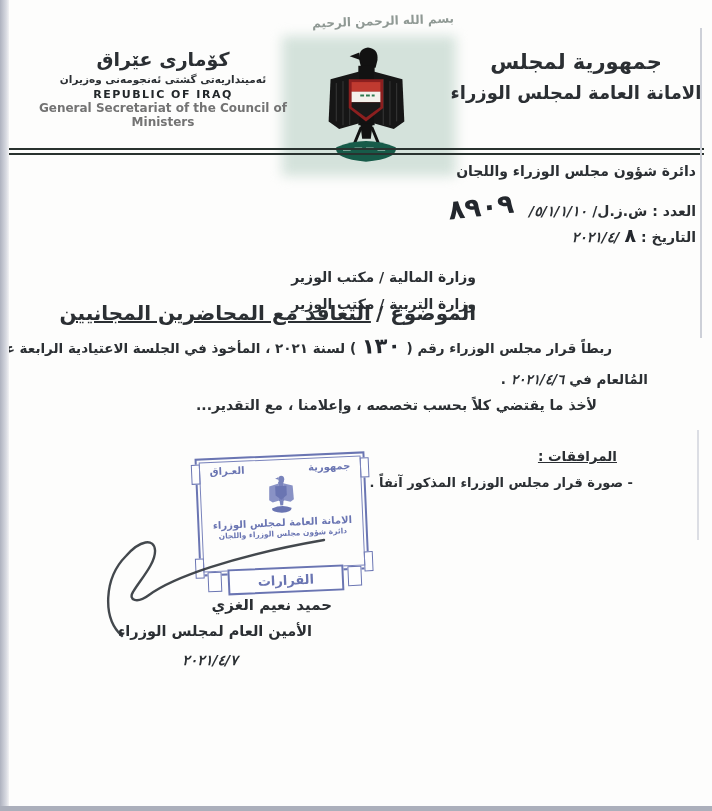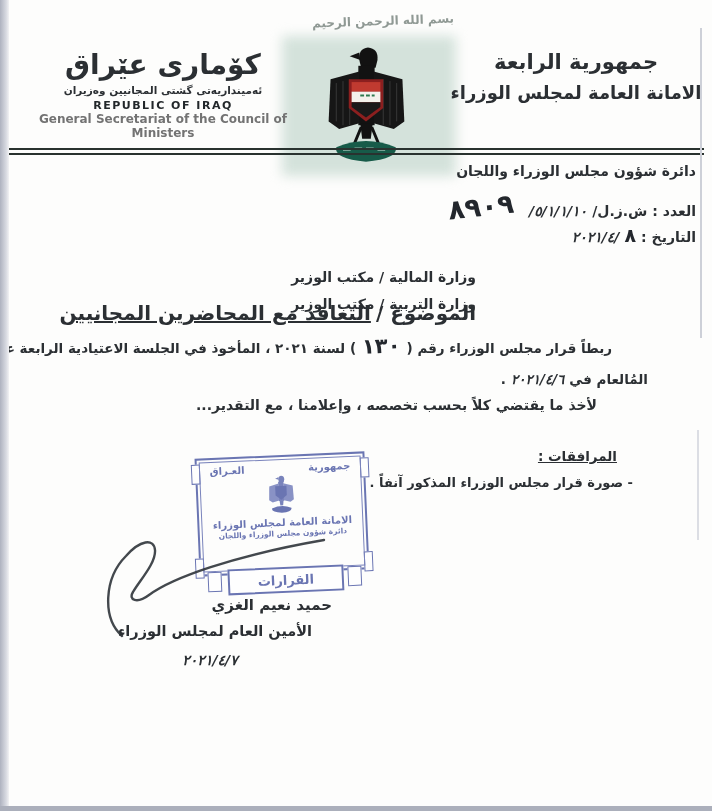--- a/index.html
+++ b/index.html
@@ -13,21 +13,21 @@
   .edge-right2{position:absolute;left:697px;top:430px;width:2px;height:110px;background:#dcdee4;}
 
   .rtl{direction:rtl;}
   .ltr{direction:ltr;unicode-bidi:isolate;font-style:italic;}
   .row{position:absolute;display:flex;direction:rtl;align-items:baseline;gap:5px;white-space:nowrap;}
 
   
   .bismillah{position:absolute;left:298px;top:14px;width:170px;text-align:center;
              font-size:12px;color:#8f9994;transform:rotate(-2deg);font-weight:bold;}
   .kurd{position:absolute;left:34px;top:48px;width:258px;text-align:center;}
-  .kurd .k1{font-size:28px;font-weight:bold;letter-spacing:1px;}
+  .kurd .k1{font-size:19px;font-weight:bold;letter-spacing:1px;}
   .kurd .k2{font-size:10.5px;font-weight:bold;margin-top:3px;}
   .kurd .e1{font-size:11px;font-weight:bold;letter-spacing:1.5px;margin-top:3px;color:#22272a;}
   .kurd .e2{font-size:12px;font-weight:bold;color:#737373;}
   .arhead{position:absolute;right:10px;top:50px;width:252px;text-align:center;}
   .arhead .a1{font-size:21px;font-weight:bold;}
   .arhead .a2{font-size:18px;font-weight:bold;margin-top:8px;}
   .tealwash{position:absolute;left:282px;top:36px;width:174px;height:140px;
             background:#d4e2db;filter:blur(6px);}
   .emblem{position:absolute;left:320px;top:44px;}
   .rule1{position:absolute;left:0;top:148px;width:704px;height:2px;background:#29322f;}
@@ -92,21 +92,21 @@
 </head>
 <body>
 
 <div class="page">
   <div class="tealwash"></div>
 
   <div class="bismillah">بسم الله الرحمن الرحيم</div>
 
   <div class="kurd">
     <div class="k1">کۆماری عێراق</div>
-    <div class="k2">ئەمینداریەتی گشتی المجانيين وەزیران</div>
+    <div class="k2">ئەمینداریەتی گشتی ئەنجومەنی وەزیران</div>
     <div class="e1">REPUBLIC OF IRAQ</div>
     <div class="e2">General Secretariat of the Council of Ministers</div>
   </div>
 
   <svg class="emblem" width="92" height="126" viewBox="0 0 96 130">
     <path d="M41 16 Q40 4 50 3 Q61 4 60 16 L58 24 L43 24 Z" fill="#121212"></path>
     <path d="M41 8 L31 12 L42 16 Z" fill="#121212"></path>
     <rect x="40" y="22" width="17" height="62" fill="#121212"></rect>
     <path d="M41 28 L11 36 L9 80 L20 88 L41 82 Z" fill="#161616"></path>
     <path d="M56 28 L86 36 L88 80 L77 88 L56 82 Z" fill="#161616"></path>
@@ -116,21 +116,21 @@
     <polygon points="33,49 63,49 63,60 33,60" fill="#f4f2ec"></polygon>
     <polygon points="33,60 63,60 63,65 48,76 33,65" fill="#1a1a1a"></polygon>
     <path d="M42 53 h4 M48 53 h4 M54 53 h3" stroke="#2e7a4f" stroke-width="2"></path>
     <polygon points="42,82 55,82 53,98 44,98" fill="#121212"></polygon>
     <path d="M43 86 L36 103 M54 86 L61 103" stroke="#121212" stroke-width="3"></path>
     <path d="M17 107 Q48 94 79 107 Q82 119 48 122 Q14 119 17 107 Z" fill="#175b49"></path>
     <path d="M24 110 h8 M36 108 h8 M48 108 h8 M60 110 h8" stroke="#cfe0d8" stroke-width="1.5" opacity="0.7"></path>
   </svg>
 
   <div class="arhead">
-    <div class="a1">جمهورية الرابعة</div>
+    <div class="a1">جمهورية لمجلس</div>
     <div class="a2">الامانة العامة لمجلس الوزراء</div>
   </div>
 
   <div class="rule1"></div>
   <div class="rule2"></div>
 
   <div class="dept rtl">دائرة شؤون مجلس الوزراء واللجان</div>
 
   <div class="row numrow">
     <span class="lbl">العدد : ش.ز.ل/</span>

